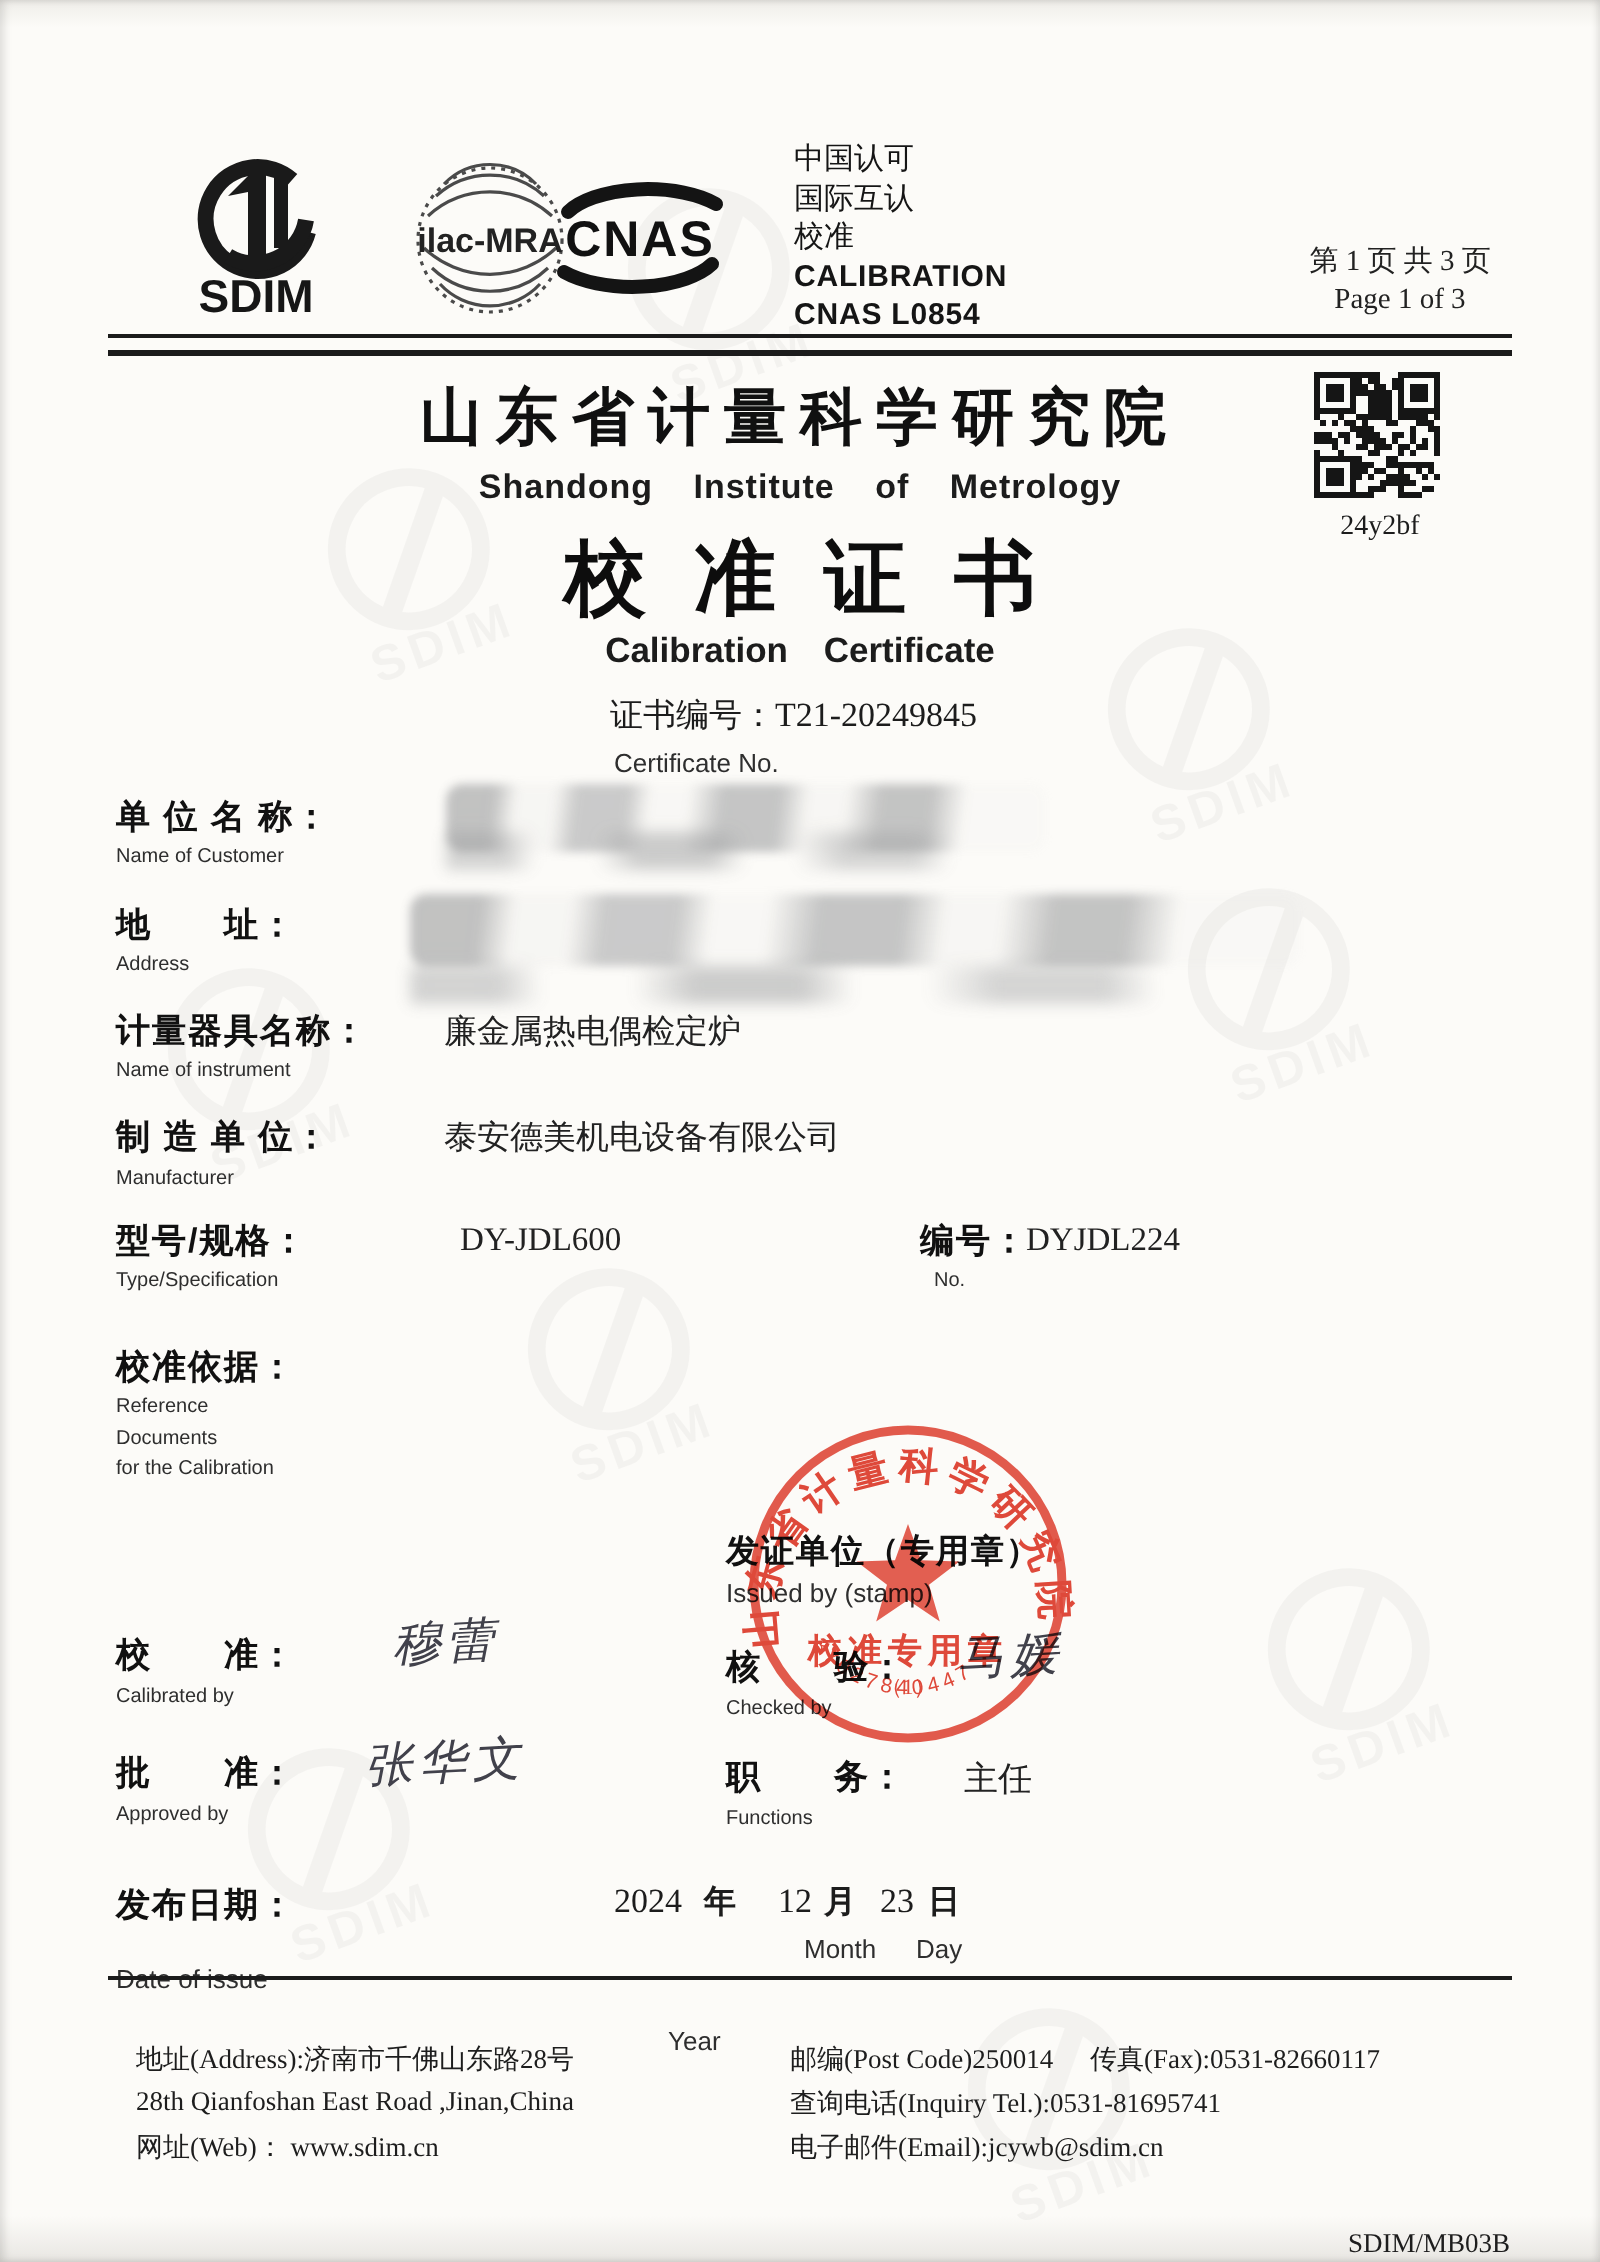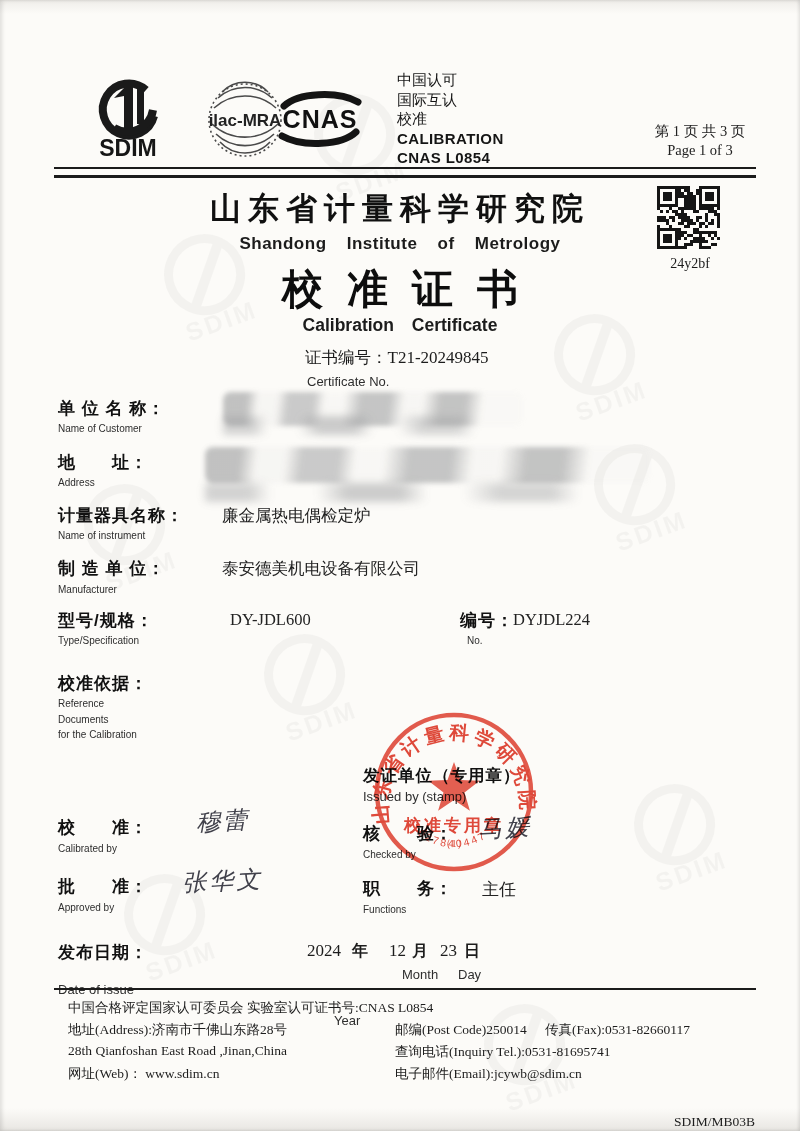--- a/index.html
+++ b/index.html
@@ -476,21 +476,20 @@
   <span class="abs unit" style="left:352px;top:941px;">年</span>
   <span class="abs dateval" style="left:389px;top:941px;">12</span>
   <span class="abs unit" style="left:412px;top:941px;">月</span>
   <span class="abs dateval" style="left:440px;top:941px;">23</span>
   <span class="abs unit" style="left:464px;top:941px;">日</span>
   <span class="abs sub" style="left:334px;top:967px;font-size:13px;margin-top:46px;">Year</span>
   <span class="abs sub" style="left:402px;top:967px;font-size:13px;">Month</span>
   <span class="abs sub" style="left:458px;top:967px;font-size:13px;">Day</span>
 
   <div class="abs rule-single" style="left:54px;top:988px;width:702px;"></div>
-  <div class="abs footer-t" style="left:68px;top:999px;">中国合格评定国家认可委员会 实验室认可证书号:CNAS L0854</div>
   <div class="abs footer-t" style="left:68px;top:1021px;">地址(Address):济南市千佛山东路28号</div>
   <div class="abs footer-t" style="left:395px;top:1021px;">邮编(Post Code)250014</div>
   <div class="abs footer-t" style="left:545px;top:1021px;">传真(Fax):0531-82660117</div>
   <div class="abs footer-t" style="left:68px;top:1043px;">28th Qianfoshan East Road ,Jinan,China</div>
   <div class="abs footer-t" style="left:395px;top:1043px;">查询电话(Inquiry Tel.):0531-81695741</div>
   <div class="abs footer-t" style="left:68px;top:1065px;">网址(Web)： www.sdim.cn</div>
   <div class="abs footer-t" style="left:395px;top:1065px;">电子邮件(Email):jcywb@sdim.cn</div>
   <div class="abs footer-t" style="right:45px;top:1090px;margin-top:24px;">SDIM/MB03B</div>
 
 </div>

